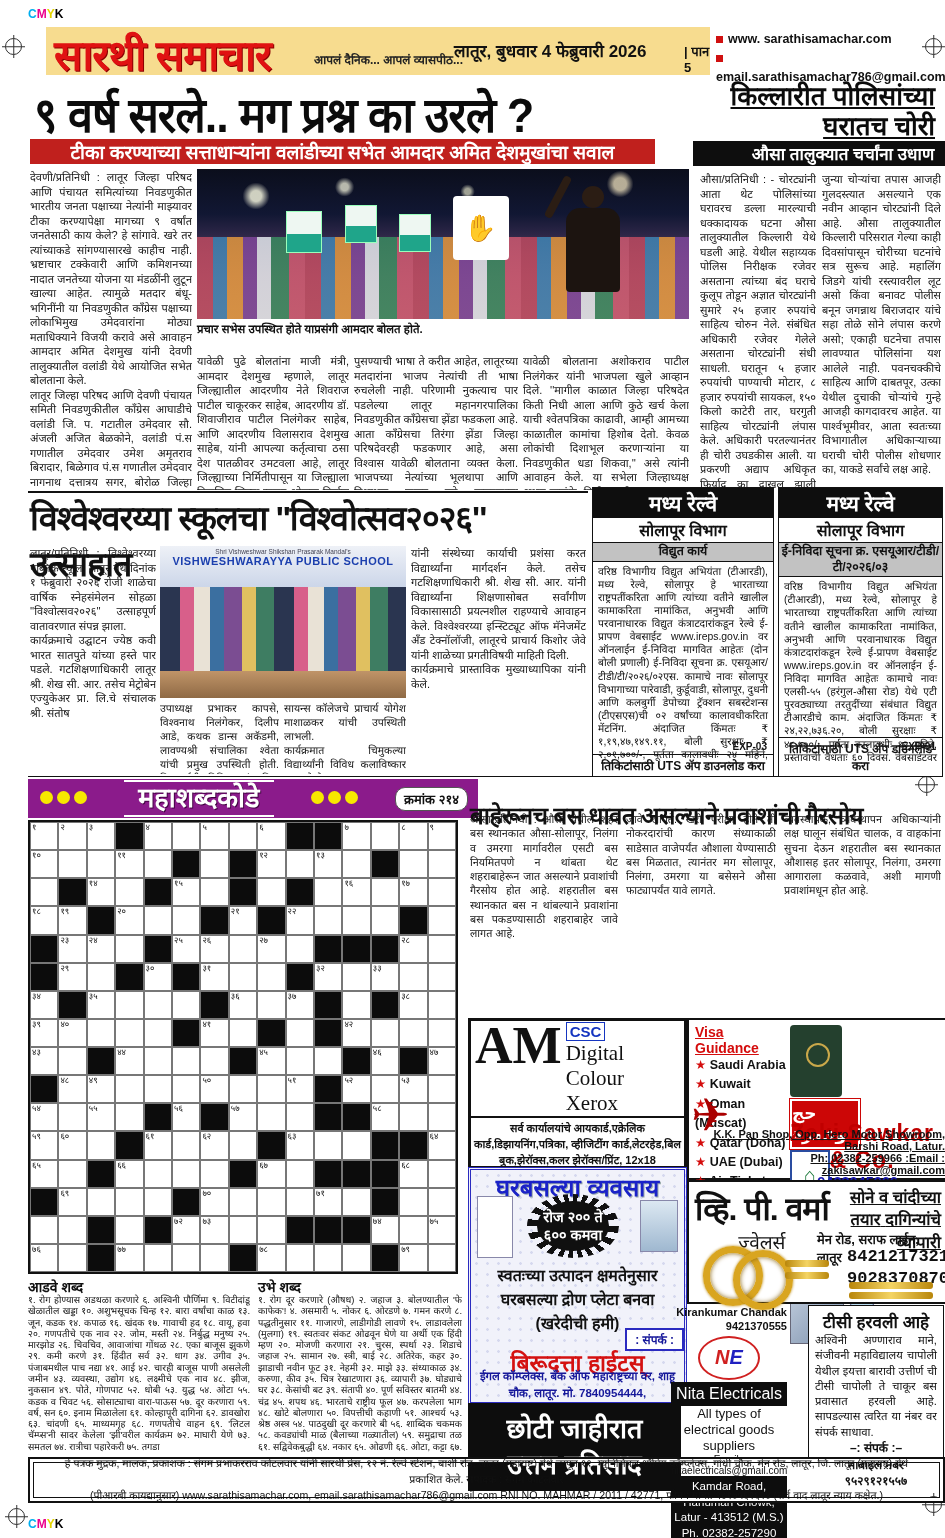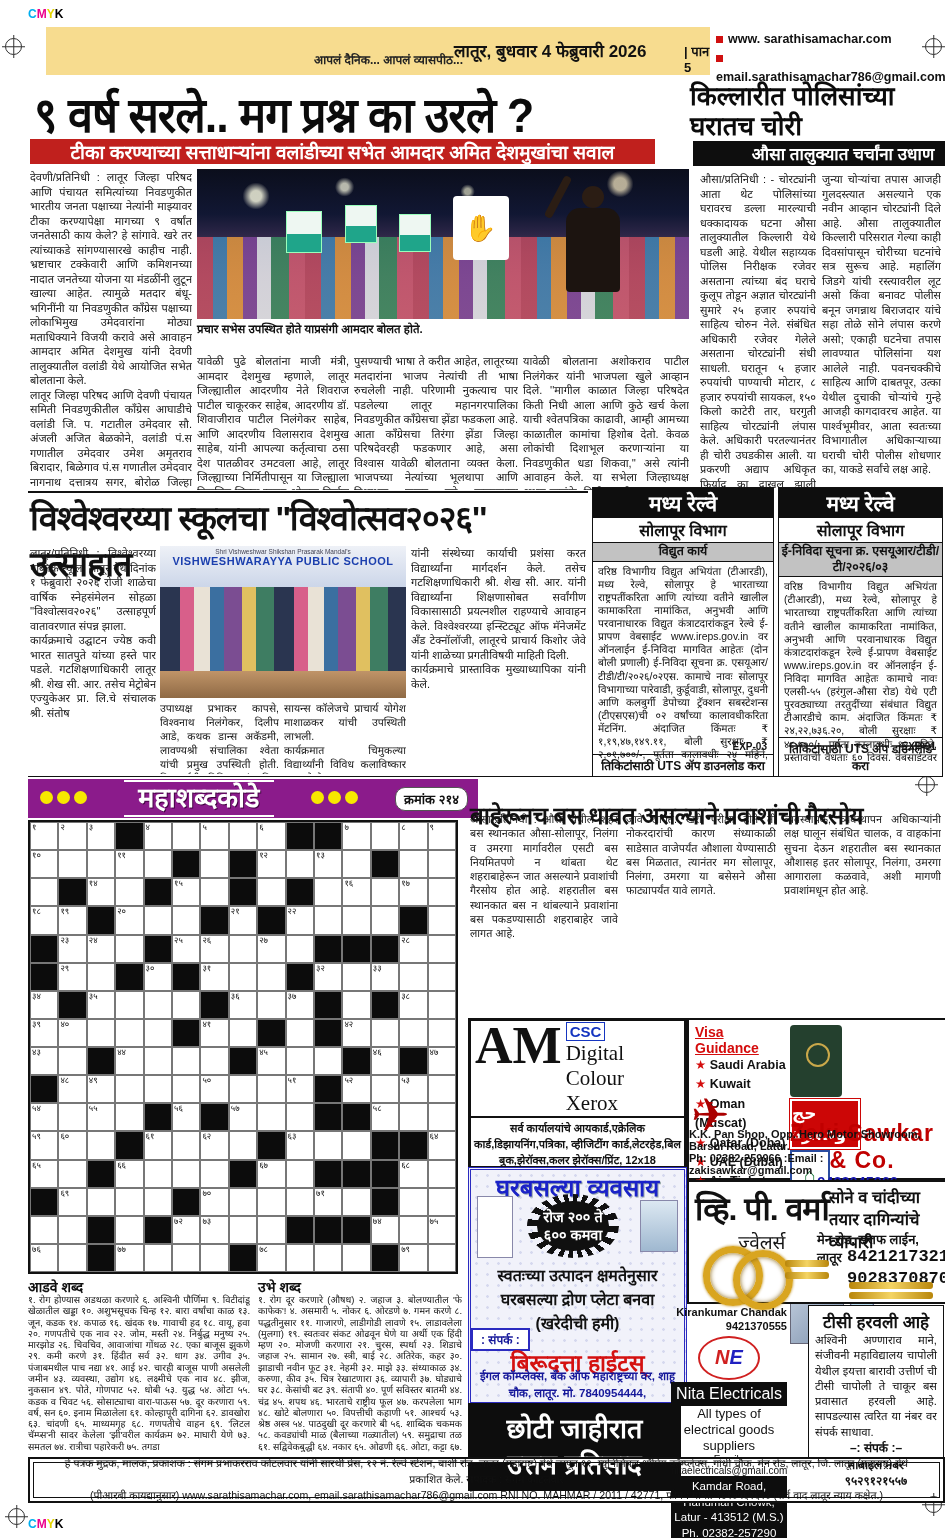--- a/index.html
+++ b/index.html
@@ -1,20 +1,20 @@
 <!DOCTYPE html>
 <html><head>
 <meta charset="utf-8">
 <style>
   html,body{margin:0;padding:0;background:#fff;}
   body{font-family:"Liberation Sans","DejaVu Sans",sans-serif;color:#111;}
   .page{position:relative;width:945px;height:1538px;background:#fff;overflow:hidden;}
   .a{position:absolute;}
   .news{font-size:11px;line-height:1.32;text-align:justify;color:#151515;white-space:pre-line;overflow:hidden;}
-  .center{text-align:left;}
+  .center{text-align:right;text-decoration:underline;}
   
   .reg{width:15px;height:15px;border:1.5px solid #333;border-radius:50%;}
   .reg:before{content:"";position:absolute;left:50%;top:-4px;bottom:-4px;width:1.5px;background:#333;transform:translateX(-50%);}
   .reg:after{content:"";position:absolute;top:50%;left:-4px;right:-4px;height:1.5px;background:#333;transform:translateY(-50%);}
   .cmyk span{font-weight:bold;font-size:12px;}
   
   .masthead{background:#f7dc8f;}
   .mast-title{font-size:42px;font-weight:bold;color:#e01212;letter-spacing:-1px;text-shadow:1px 1px 0 #8a0000;}
   .mast-tag{font-size:12px;font-weight:bold;color:#222;}
   .mast-date{font-size:17px;font-weight:bold;color:#111;}
@@ -132,20 +132,21 @@
 
   <div class="a cmyk" style="left:28px;top:4px;"><span style="color:#00aeef">C</span><span style="color:#ec008c">M</span><span style="color:#e3d400">Y</span><span style="color:#000">K</span></div>
   <div class="a cmyk" style="left:28px;top:1514px;"><span style="color:#00aeef">C</span><span style="color:#ec008c">M</span><span style="color:#e3d400">Y</span><span style="color:#000">K</span></div>
   <div class="a reg" style="left:5px;top:38px;"></div>
   <div class="a reg" style="left:925px;top:38px;"></div>
   <div class="a reg" style="left:918px;top:776px;"></div>
   <div class="a reg" style="left:8px;top:1508px;"></div>
   <div class="a reg" style="left:925px;top:1496px;"></div>
 
   <div class="a masthead" style="left:46px;top:27px;width:664px;height:48px;">
+    <span class="a mast-title" style="left:8px;top:-2px;">सारथी समाचार</span>
     <span class="a mast-tag" style="left:268px;top:24px;">आपलं दैनिक... आपलं व्यासपीठ...</span>
     <span class="a mast-date" style="left:408px;top:12px;">लातूर, बुधवार 4 फेब्रुवारी 2026</span>
     <span class="a" style="left:638px;top:15px;font-size:13px;font-weight:bold;">| पान 5</span>
   </div>
   <div class="a" style="left:716px;top:30px;width:228px;">
     <div class="contact-line"><span class="redsq"></span><span>www. sarathisamachar.com</span></div>
     <div class="contact-line"><span class="redsq"></span><span>email.sarathisamachar786@gmail.com</span></div>
   </div>
 
   <div class="a h-main" style="left:34px;top:80px;width:630px;">९ वर्ष सरले.. मग प्रश्न का उरले ?</div>

